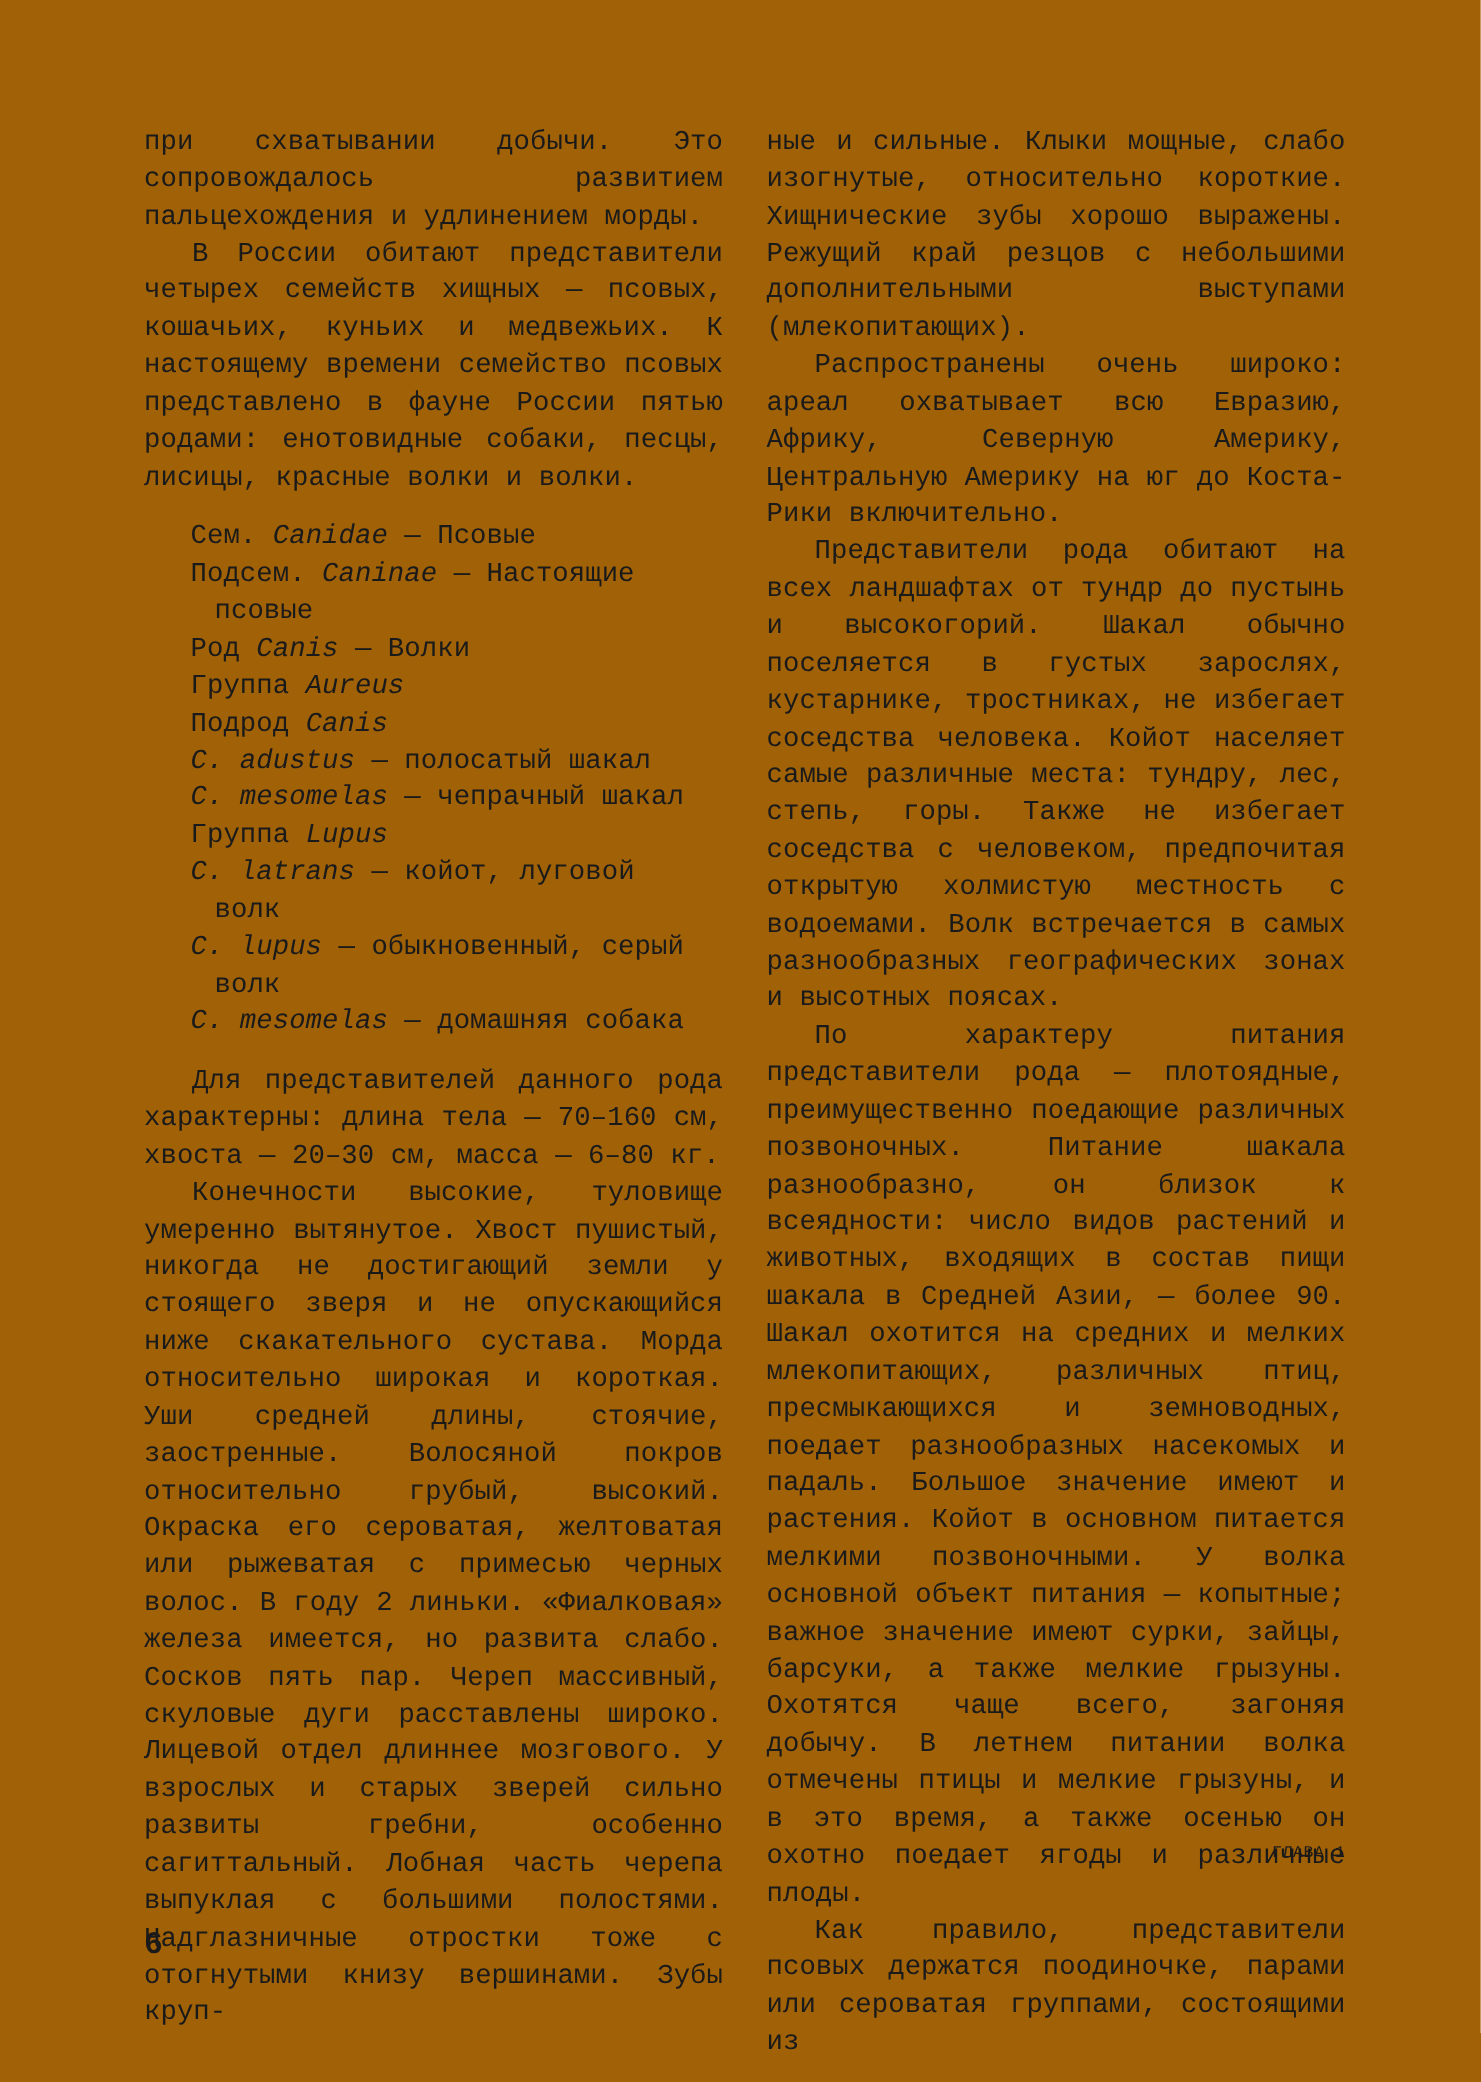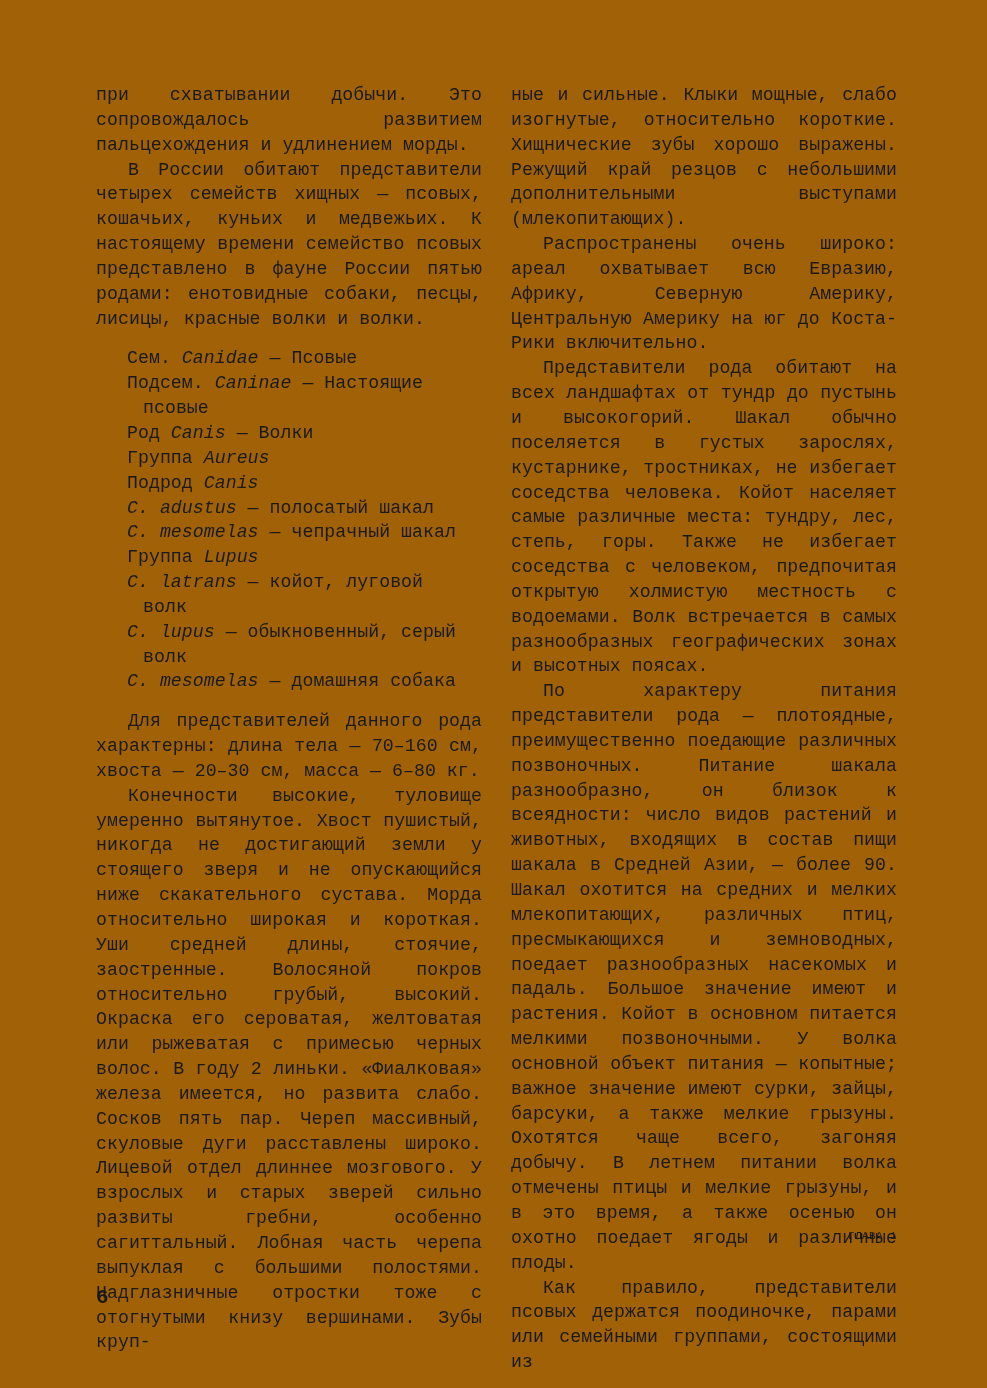--- a/index.html
+++ b/index.html
@@ -56,18 +56,18 @@
 
     <p class="p">Для представителей данного рода характерны: длина тела — 70–160 см, хвоста — 20–30 см, масса — 6–80 кг.</p>
     <p class="p">Конечности высокие, туловище умеренно вытянутое. Хвост пушистый, никогда не достигающий земли у стоящего зверя и не опускающийся ниже скакательного сустава. Морда относительно широкая и короткая. Уши средней длины, стоячие, заостренные. Волосяной покров относительно грубый, высокий. Окраска его сероватая, желтоватая или рыжеватая с примесью черных волос. В году 2 линьки. «Фиалковая» железа имеется, но развита слабо. Сосков пять пар. Череп массивный, скуловые дуги расставлены широко. Лицевой отдел длиннее мозгового. У взрослых и старых зверей сильно развиты гребни, особенно сагиттальный. Лобная часть черепа выпуклая с большими полостями. Надглазничные отростки тоже с отогнутыми книзу вершинами. Зубы круп-</p>
   </div>
 
   <div class="col right">
     <p class="p noindent">ные и сильные. Клыки мощные, слабо изогнутые, относительно короткие. Хищнические зубы хорошо выражены. Режущий край резцов с небольшими дополнительными выступами (млекопитающих).</p>
     <p class="p">Распространены очень широко: ареал охватывает всю Евразию, Африку, Северную Америку, Центральную Америку на юг до Коста-Рики включительно.</p>
     <p class="p">Представители рода обитают на всех ландшафтах от тундр до пустынь и высокогорий. Шакал обычно поселяется в густых зарослях, кустарнике, тростниках, не избегает соседства человека. Койот населяет самые различные места: тундру, лес, степь, горы. Также не избегает соседства с человеком, предпочитая открытую холмистую местность с водоемами. Волк встречается в самых разнообразных географических зонах и высотных поясах.</p>
     <p class="p">По характеру питания представители рода — плотоядные, преимущественно поедающие различных позвоночных. Питание шакала разнообразно, он близок к всеядности: число видов растений и животных, входящих в состав пищи шакала в Средней Азии, — более 90. Шакал охотится на средних и мелких млекопитающих, различных птиц, пресмыкающихся и земноводных, поедает разнообразных насекомых и падаль. Большое значение имеют и растения. Койот в основном питается мелкими позвоночными. У волка основной объект питания — копытные; важное значение имеют сурки, зайцы, барсуки, а также мелкие грызуны. Охотятся чаще всего, загоняя добычу. В летнем питании волка отмечены птицы и мелкие грызуны, и в это время, а также осенью он охотно поедает ягоды и различные плоды.</p>
-    <p class="p">Как правило, представители псовых держатся поодиночке, парами или семейными группами, состоящими из</p>
+    <p class="p">Как правило, представители псовых держатся поодиночке, парами или сероватая группами, состоящими из</p>
   </div>
 
   <div class="footer-num">6</div>
   <div class="footer-chapter">ГЛАВА 1</div>
 </div>
 
 </body></html>

